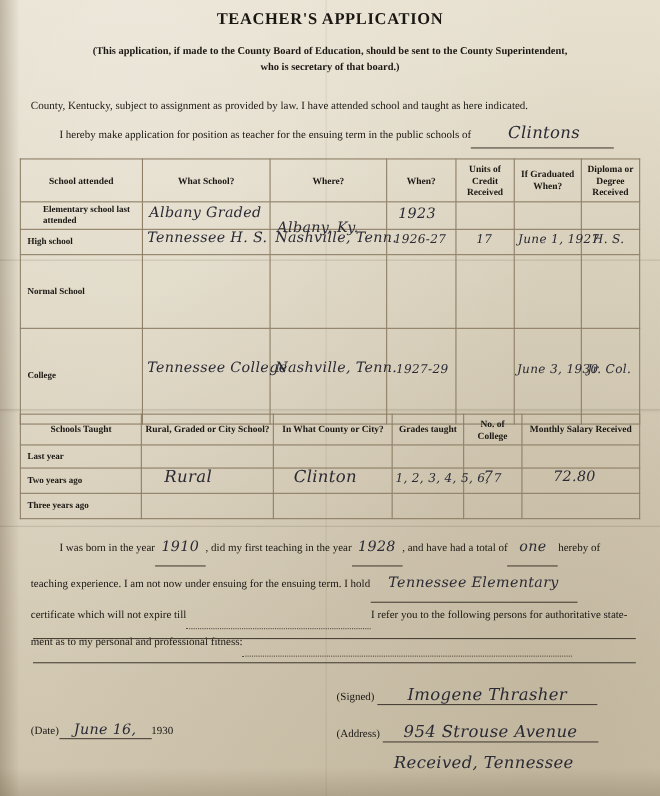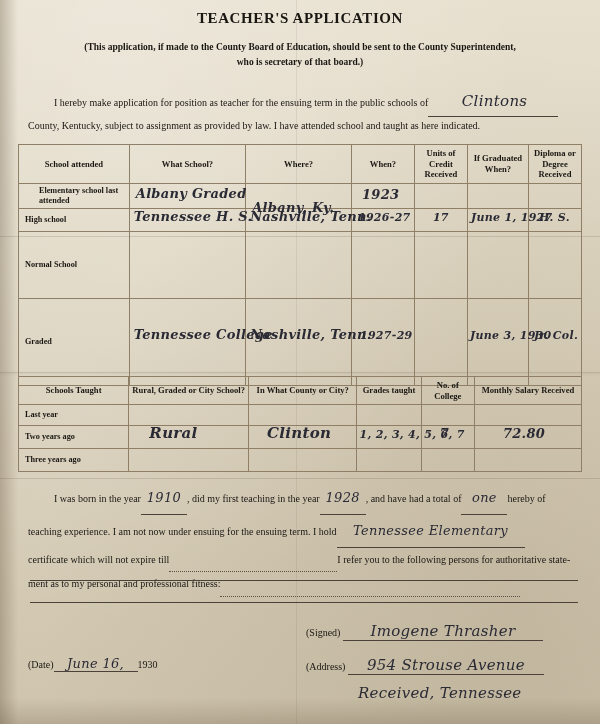--- a/index.html
+++ b/index.html
@@ -70,21 +70,21 @@
     padding:0;
     vertical-align:middle;
   }
   .thead{
     font-weight:bold;text-align:center;font-size:8.6px;line-height:1.25;
     padding:3px 2px;
   }
   .rowlab{
     font-weight:bold;font-size:8.2px;padding-left:6px;line-height:1.25;
   }
-  .cell{position:relative;font-weight:bold;}
+  .cell{position:relative;}
   .cell .hw{position:absolute;white-space:nowrap;}
 
   #t1{left:18px;top:144px;width:564px;}
   #t2{left:18px;top:376px;width:564px;}
 
   
   .narr{position:absolute;left:28px;right:18px;top:482px;font-size:10px;line-height:2.45;}
   .narr .row{white-space:nowrap;}
   .sigarea{position:absolute;left:28px;right:18px;top:622px;font-size:10px;}
   .rulefull{position:absolute;left:30px;right:22px;border-bottom:1px solid #4a4238;}
@@ -104,24 +104,24 @@
   <div class="vcrease v1"></div>
 
   <div class="title">TEACHER'S APPLICATION</div>
 
   <div class="subtitle">
     <span>(This application, if made to the County Board of Education, should be sent to the County Superintendent,</span><br>
     <span>who is secretary of that board.)</span>
   </div>
 
   <div class="intro">
+    <span class="ln">County, Kentucky, subject to assignment as provided by law.   I have attended school and taught as here indicated.</span>
     <span class="ln">
       <span class="ind"></span><span>I hereby make application for position as teacher for the ensuing term in the public schools of</span><span class="ul" style="width:130px;">&nbsp;<span class="hw big">Clintons</span></span>
     </span>
-    <span class="ln">County, Kentucky, subject to assignment as provided by law.   I have attended school and taught as here indicated.</span>
   </div>
 
   <table id="t1">
     <tbody>
         <tr>
       <td class="thead" style="width:112px;">School attended</td>
       <td class="thead" style="width:122px;">What School?</td>
       <td class="thead" style="width:110px;">Where?</td>
       <td class="thead" style="width:62px;">When?</td>
       <td class="thead" style="width:50px;">Units of Credit Received</td>
@@ -189,21 +189,21 @@
           </td>
       <td class="cell">
             <span class="hw sm" style="left:4px;top:24px;"></span>
           </td>
       <td class="cell">
             <span class="hw sm" style="left:10px;top:24px;"></span>
           </td>
     </tr>
 
     <tr>
-      <td class="rowlab" style="height:86px;vertical-align:middle;">Graded</td>
+      <td class="rowlab" style="height:86px;vertical-align:middle;">College</td>
       <td class="cell">
             <span class="hw mid" style="left:4px;top:28px;">Tennessee College</span>
           </td>
       <td class="cell">
             <span class="hw mid" style="left:4px;top:28px;">Nashville, Tenn.</span>
           </td>
       <td class="cell">
             <span class="hw sm" style="left:8px;top:30px;">1927-29</span>
           </td>
       <td class="cell">

